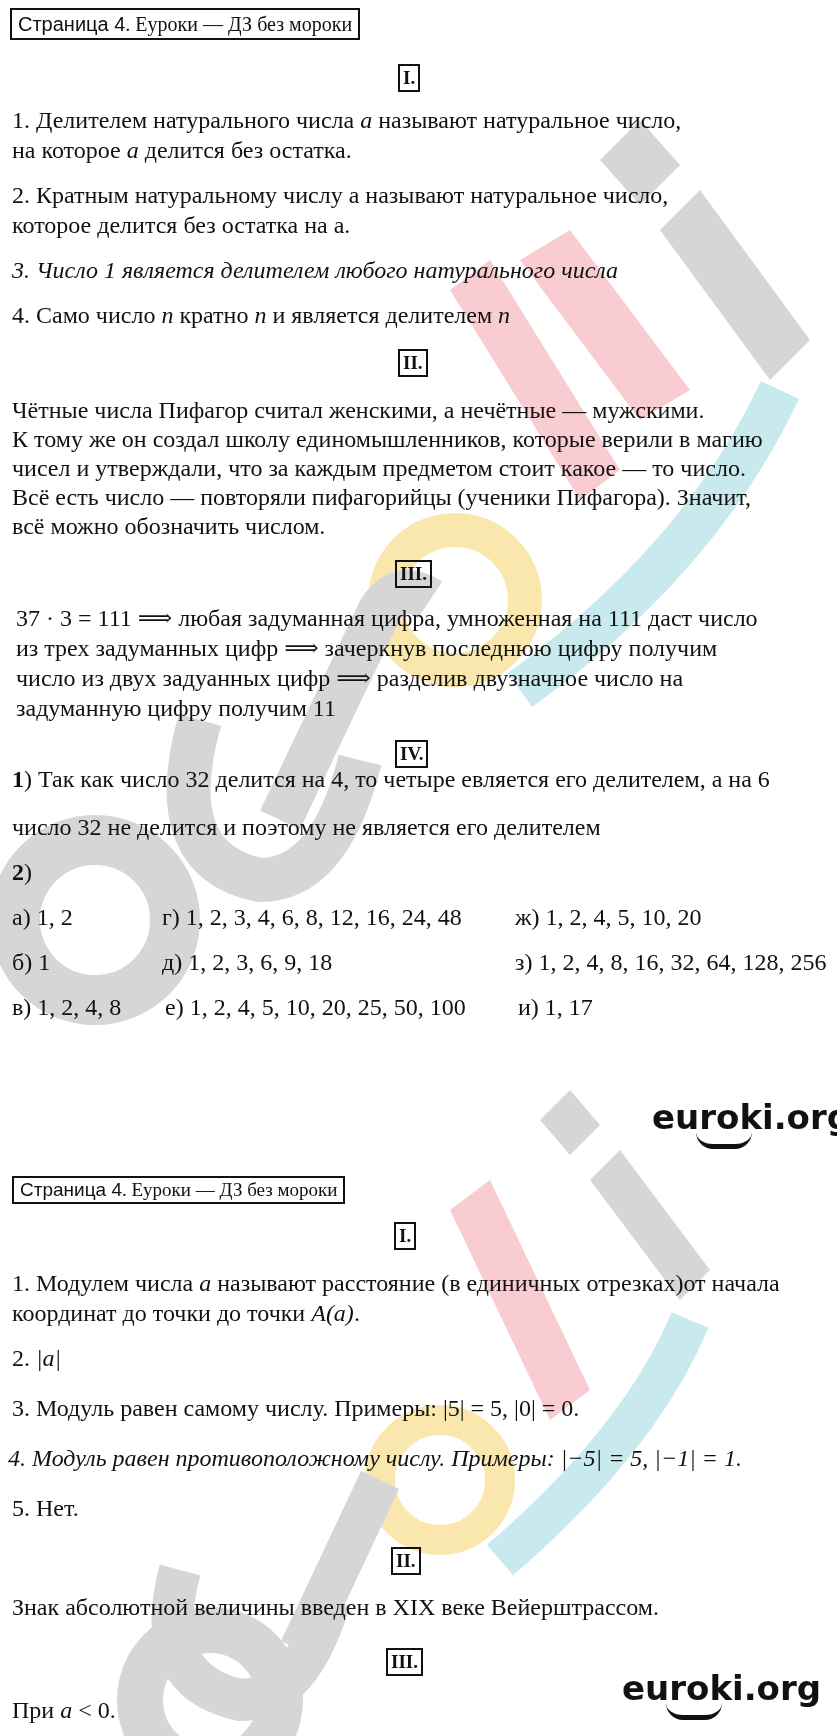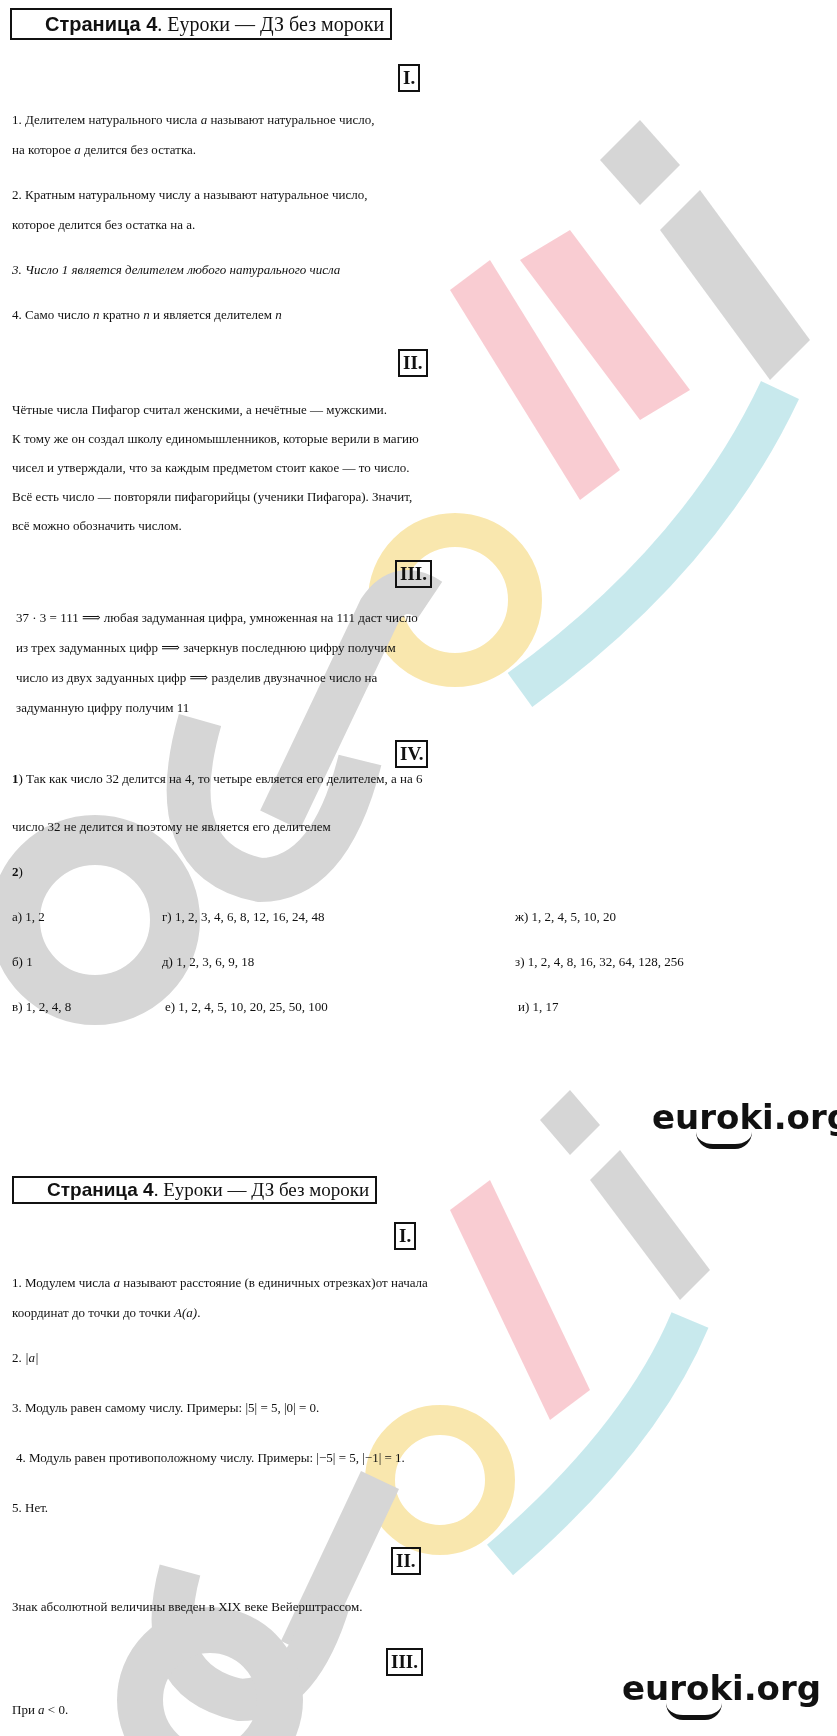--- a/index.html
+++ b/index.html
@@ -3,26 +3,26 @@
   <meta charset="utf-8">
   <style>
     html, body { margin: 0; padding: 0; background: #ffffff; }
     body {
       width: 837px; height: 1736px; position: relative; overflow: hidden;
       font-family: "Liberation Serif", "DejaVu Serif", serif;
       color: #111;
     }
     .wm { position: absolute; left: 0; top: 0; width: 837px; height: 1736px; pointer-events: none; z-index: 0; }
     .content { position: absolute; left: 0; top: 0; width: 837px; height: 1736px; z-index: 1; }
-    .t { position: absolute; font-size: 13px; line-height: 30px; white-space: nowrap; }
+    .t { position: absolute; font-size: 24px; line-height: 30px; white-space: nowrap; }
     .hdr {
       position: absolute; border: 2px solid #111; padding: 0 6px; height: 28px;
       font-size: 20px; line-height: 28px; white-space: nowrap; background: rgba(255,255,255,0.4);
     }
-    .hdr b { font-family: "Liberation Sans", "DejaVu Sans", sans-serif; font-weight: bold; margin-left: 27px; }
+    .hdr b { font-family: "Liberation Sans", "DejaVu Sans", sans-serif; font-weight: normal; }
     .roman {
       position: absolute; border: 2px solid #111; padding: 0 3px; height: 24px;
       font-size: 19px; line-height: 24px; font-weight: bold; white-space: nowrap;
     }
     .brand {
       position: absolute; font-family: "DejaVu Sans", "Liberation Sans", sans-serif;
       font-weight: bold; font-size: 34px; line-height: 40px; color: #111; letter-spacing: 0px;
     }
     .brand .smile {
       position: absolute; left: 44px; top: 35px; width: 56px; height: 12px;
@@ -134,21 +134,21 @@
   <div class="t" style="left:12px; top:1268px;">
     <span>1.  Модулем числа </span><i>a</i><span> называют расстояние (в единичных отрезках)от начала</span>
   </div>
   <div class="t" style="left:12px; top:1298px;">
     <span>координат до точки до точки </span><i>A(a)</i><span>.</span>
   </div>
   <div class="t" style="left:12px; top:1343px;">
     <span>2.  </span><i>|a|</i>
   </div>
   <div class="t" style="left:12px; top:1393px;">3.  Модуль равен самому числу. Примеры: |5| = 5, |0| = 0.</div>
-  <div class="t" style="left:16px; top:1443px;">4.  Модуль равен противоположному числу. Примеры: |−5| = 5, |−1| = 1.</div>
+  <div class="t" style="left:8px; top:1443px;font-style:italic;">4.  Модуль равен противоположному числу. Примеры: |−5| = 5, |−1| = 1.</div>
   <div class="t" style="left:12px; top:1493px;">5. Нет.</div>
 
   <div class="roman" style="left:391px; top:1547px;">II.</div>
 
   <div class="t" style="left:12px; top:1592px;">Знак абсолютной величины введен в XIX веке Вейерштрассом.</div>
 
   <div class="roman" style="left:386px; top:1648px;">III.</div>
 
   <div class="t" style="left:12px; top:1695px;">
     <span>При </span><i>a</i><span> &lt; 0.</span>

